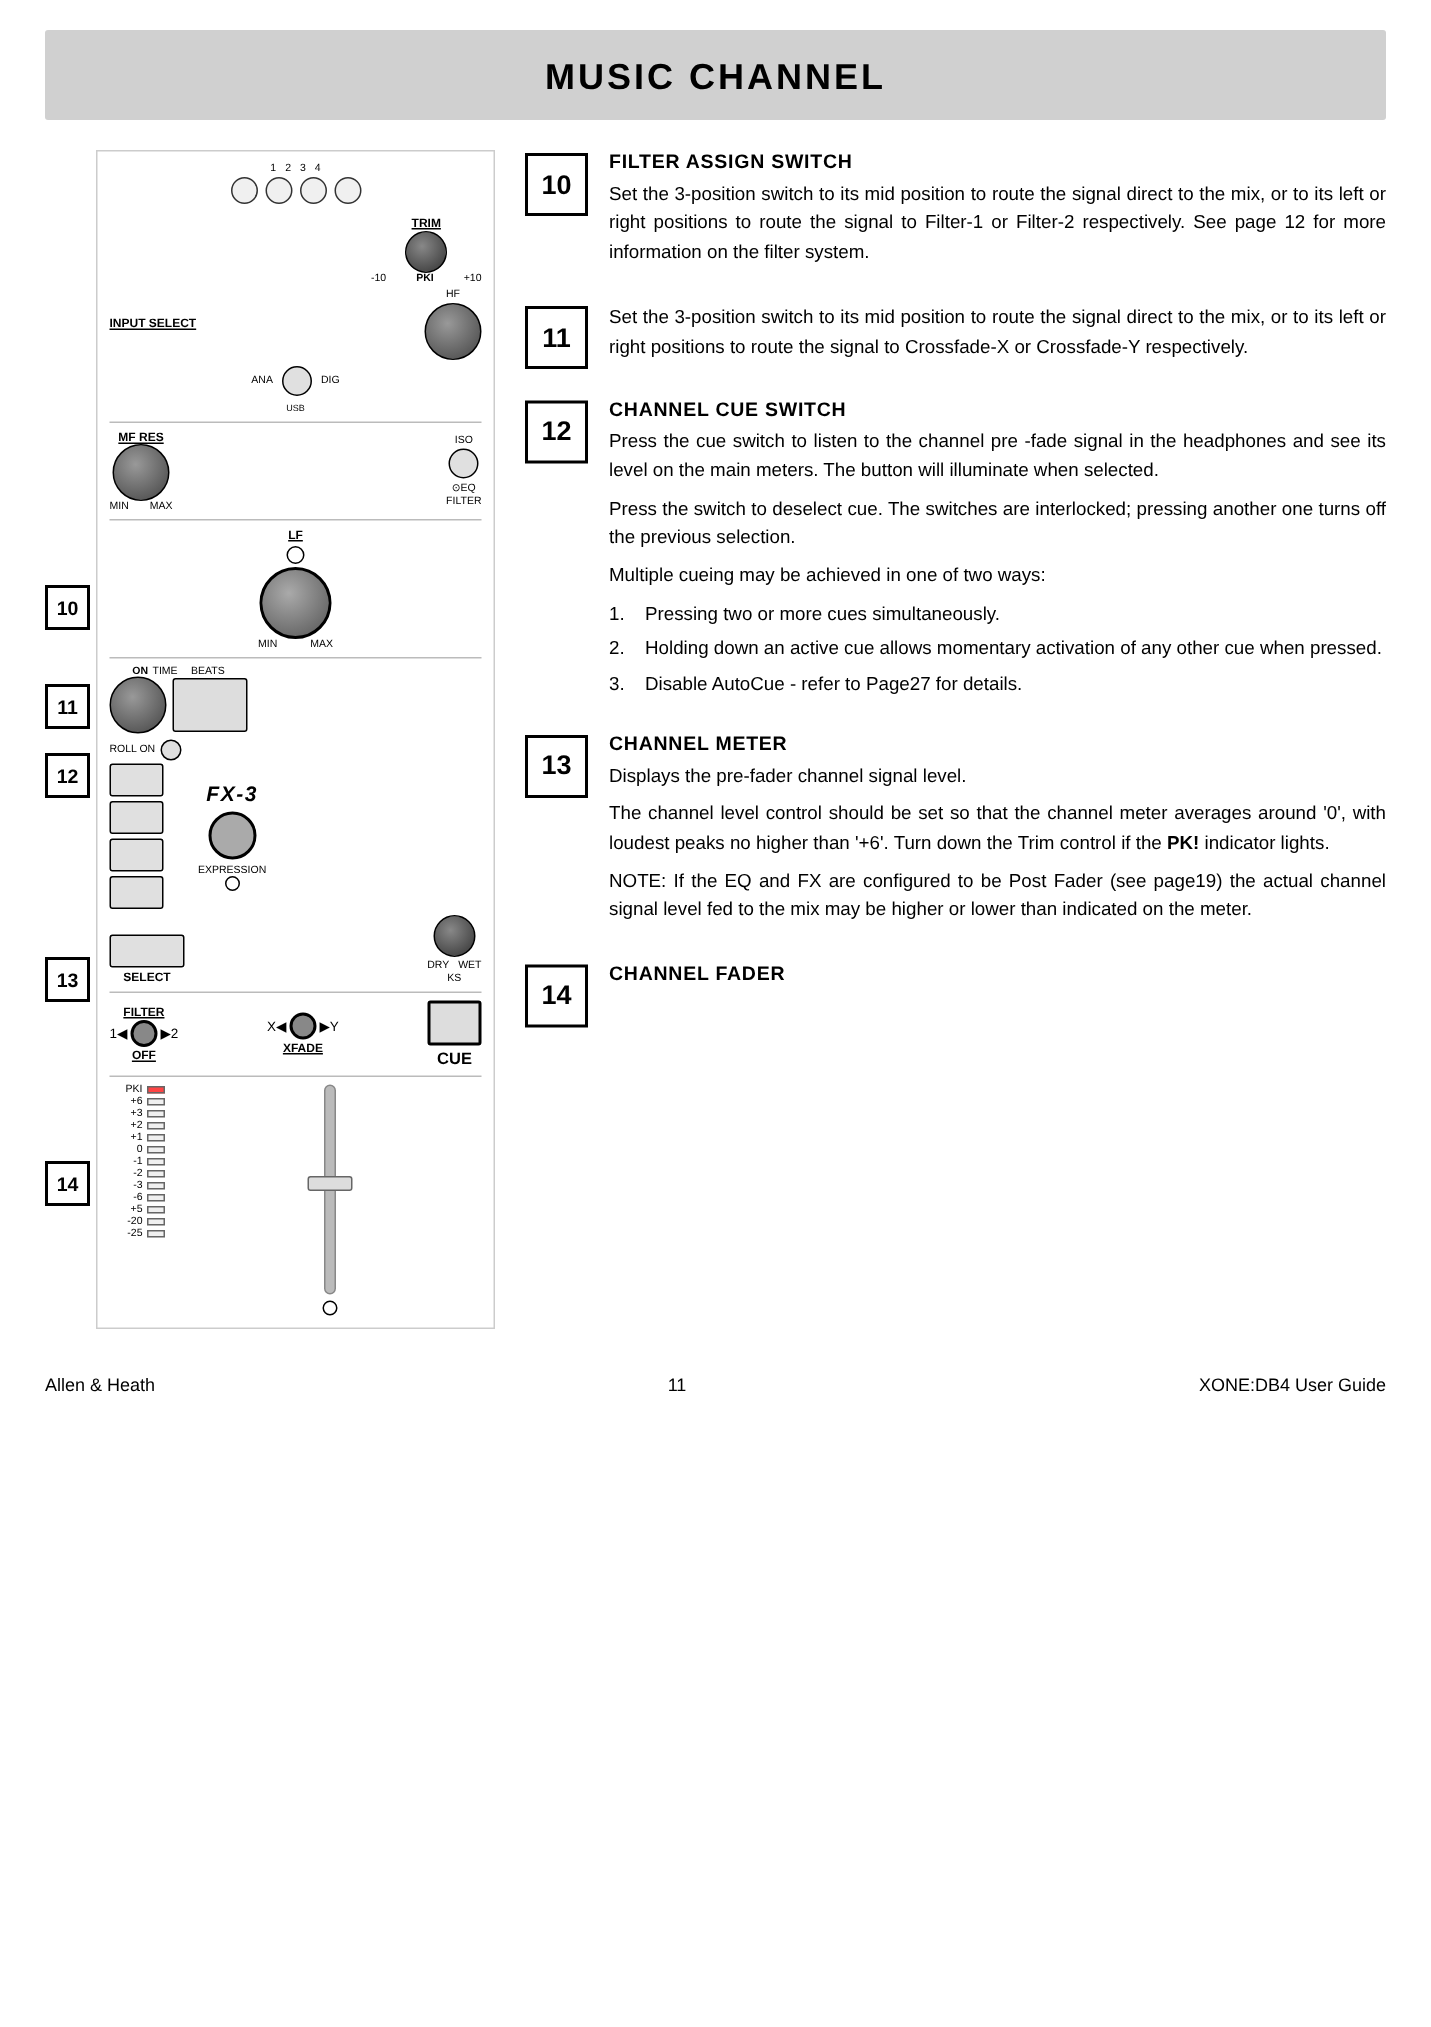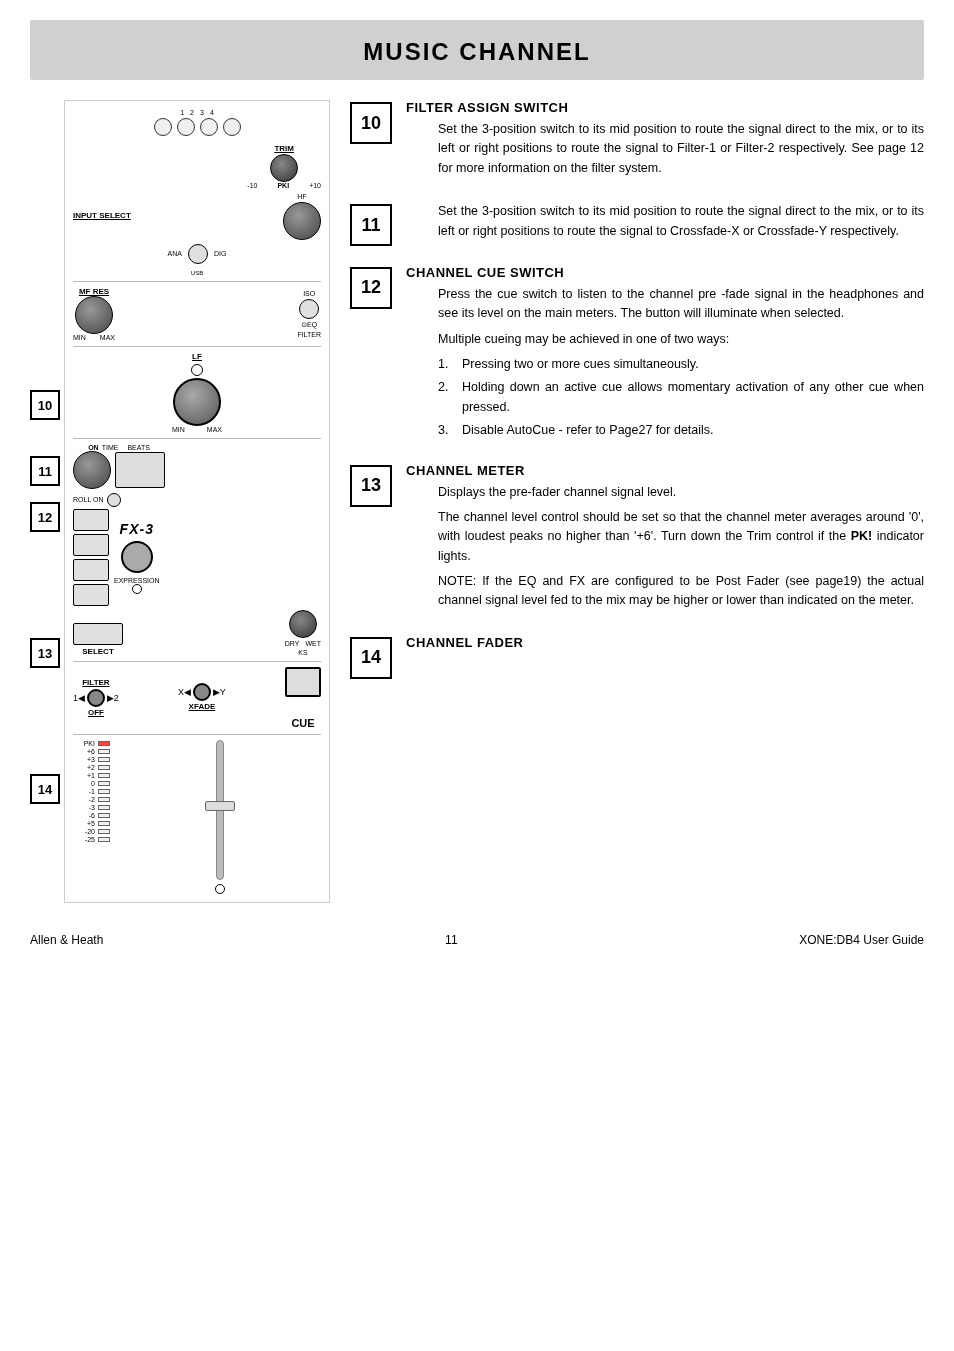--- a/index.html
+++ b/index.html
@@ -72,21 +72,20 @@
     .section-title {
       font-weight: 900;
       font-size: 13px;
       margin-bottom: 5px;
       letter-spacing: 0.5px;
     }
     .section-text {
       font-size: 12.5px;
       line-height: 1.55;
       text-align: justify;
-      margin-left: 32px;
     }
     .section-text p {
       margin-bottom: 6px;
     }
     .section-text .list-item {
       display: flex;
       gap: 8px;
       margin-bottom: 4px;
       text-align: justify;
     }
@@ -408,21 +407,21 @@
               <div style="width:50px; height:36px; border:1.5px solid #000; background:#ddd; border-radius:2px;"></div>
             </div>
           </div>
         </div>
 
         <div class="row" style="margin-bottom:2px;">
           <span class="label-tiny">ROLL ON</span>
           <div class="btn-small-round" style="width:14px;height:14px;margin-left:4px;"></div>
         </div>
 
-        <div class="row" style="margin-bottom:4px; gap:5px; align-items:center;">
+        <div class="row" style="margin-bottom:4px; gap:23px; align-items:center;">
           <div class="col" style="gap:3px;">
             <div class="btn-rect"></div>
             <div class="btn-rect"></div>
             <div class="btn-rect"></div>
             <div class="btn-rect"></div>
           </div>
           <div class="col">
             <span class="fx3-label">FX-3</span>
             <div style="width:32px;height:32px;border:2px solid #000;border-radius:50%;background:#aaa;margin:4px 0;"></div>
             <span class="label-tiny">EXPRESSION</span>
@@ -461,21 +460,21 @@
 
           <div class="col" style="gap:1px;">
             <div class="row" style="gap:2px; align-items:center;">
               <span style="font-size:9px;">X◀</span>
               <div style="width:18px;height:18px;border-radius:50%;border:2px solid #000;background:#888;"></div>
               <span style="font-size:9px;">▶Y</span>
             </div>
             <span class="label-small">XFADE</span>
           </div>
 
-          <div class="col" style="gap:20px;">
+          <div class="col" style="gap:3px;">
             <div style="width:36px;height:30px;border:2px solid #000;background:#ddd;border-radius:2px;"></div>
             <span class="cue-label">CUE</span>
           </div>
         </div>
 
         <div class="section-divider"></div>
 
         <div class="row" style="gap:8px; align-items:flex-start; margin-top:4px;">
 
           <div class="meter-container">
@@ -565,20 +564,21 @@
         </div>
       </div>
     </div>
 
     <div class="section">
       <div class="section-number-box">12</div>
       <div class="section-body">
         <div class="section-title">CHANNEL CUE SWITCH</div>
         <div class="section-text">
           <p>Press the cue switch to listen to the channel pre -fade signal in the headphones and see its level on the main meters.  The button will illuminate when selected.</p>
+          <p>Press the switch to deselect cue.  The  switches are interlocked; pressing another one turns off the previous selection.</p>
           <p>Multiple cueing may be achieved in one of two ways:</p>
           <div class="list-item">
             <span class="list-num">1.</span>
             <span>Pressing two or more cues simultaneously.</span>
           </div>
           <div class="list-item">
             <span class="list-num">2.</span>
             <span>Holding down an active cue allows momentary activation of any other cue when pressed.</span>
           </div>
           <div class="list-item">

